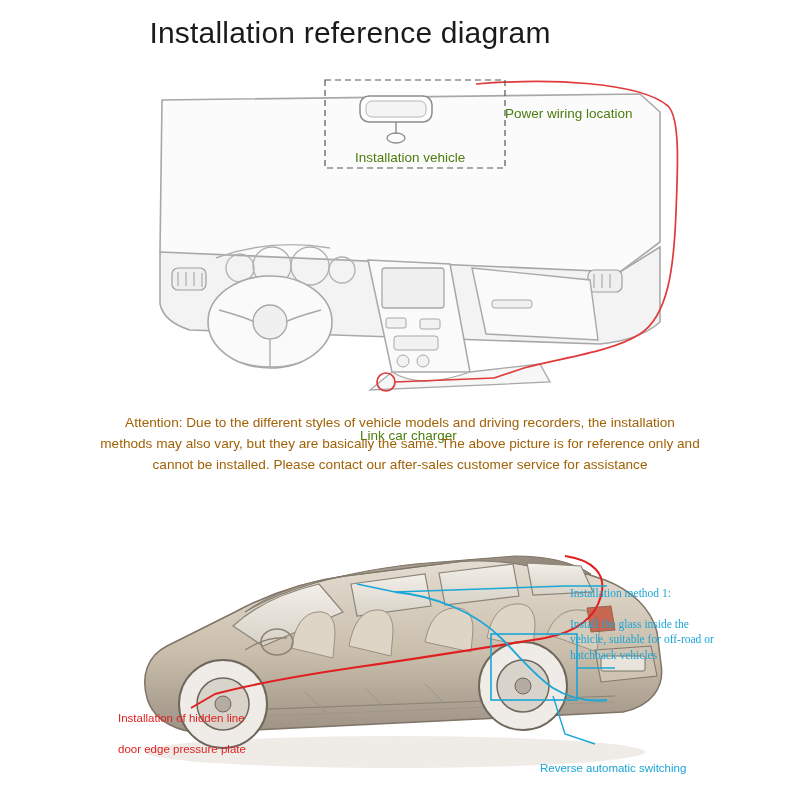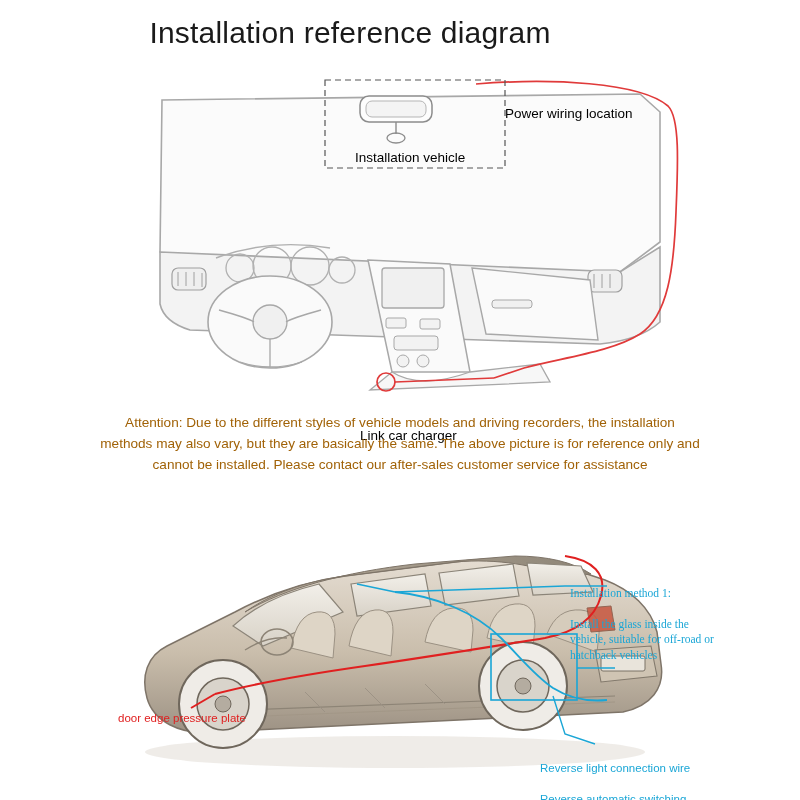--- a/index.html
+++ b/index.html
@@ -41,21 +41,21 @@
     height: 330px;
   }
   .dash-svg {
     position: absolute;
     top: 0; left: 0;
   }
 
   .label {
     position: absolute;
     font-size: 13.5px;
-    color: #000000;
+    color: #4d7c0f;
     white-space: nowrap;
   }
   .label-power { top: 34px; left: 385px; }
   .label-install-pos { top: 78px; left: 235px; }
   .label-link-charger { top: 320px; left: 240px; margin-top: 36px; }
 
   
   .attention {
     position: absolute;
     top: 412px;
@@ -272,21 +272,21 @@
     </svg>
   </div>
 
   <div class="callout cal-m1">
     <span class="head">Installation method 1:</span>
     <span>Install the glass inside the vehicle, suitable for off-road or hatchback vehicles</span>
   </div>
 
 
   <div class="callout cal-rev">
-    <span class="head">Reverse light connection wire</span>
     <span>Reverse automatic switching</span>
   </div>
 
   <div class="callout cal-hidden">
+    <span class="head">Installation of hidden line</span>
     <span>door edge pressure plate</span>
   </div>
 
 </div>
 
 </body></html>

